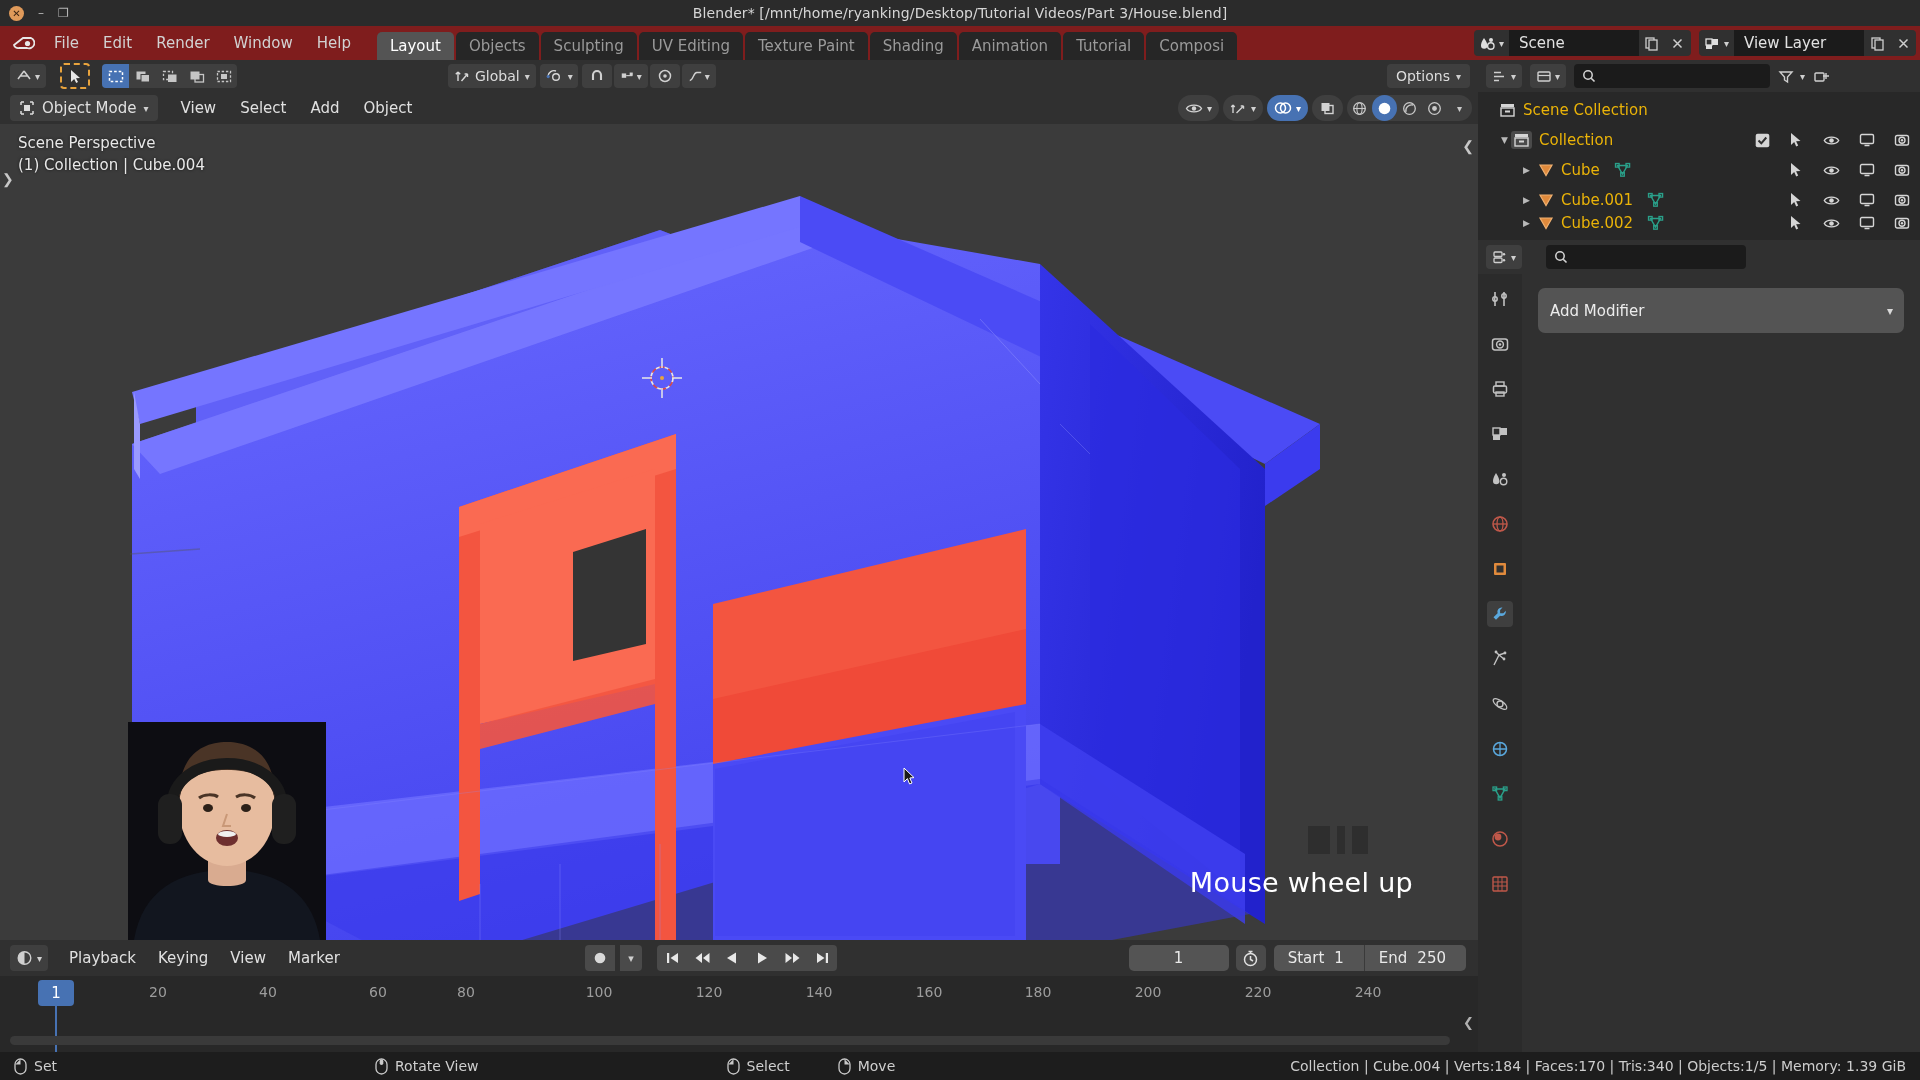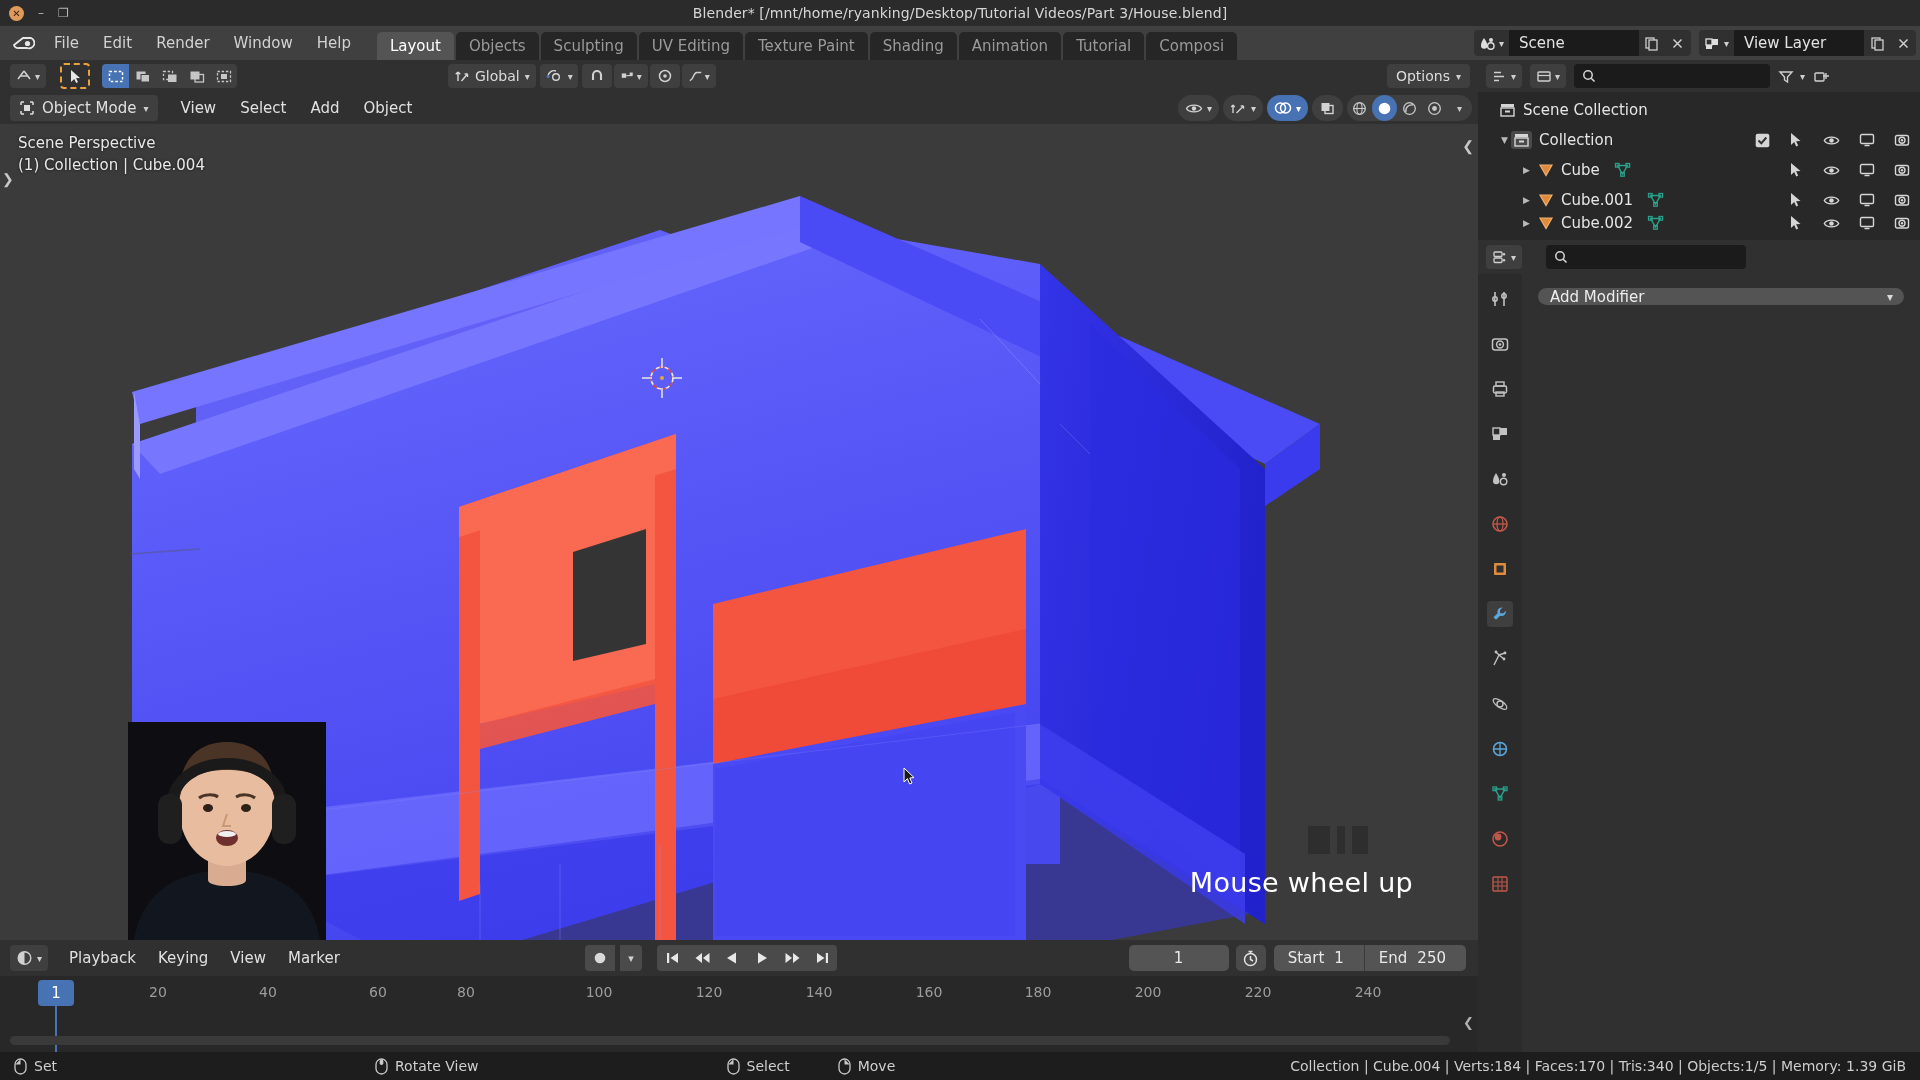--- a/index.html
+++ b/index.html
@@ -23,21 +23,21 @@
   .wb.close { background:#e09a5a; }
   .wb.min, .wb.max { background:transparent; color:#b5b5b5; font-size:12px; width:auto;height:auto;}
   .title-text {
     position:absolute; left:0; right:0; text-align:center;
     font-size:14px; color:#d6d6d6; letter-spacing:.1px;
   }
 
   
   .topbar {
     position:absolute; left:0; top:26px; width:1920px; height:34px;
-    background:#404040; display:flex; align-items:center; padding-left:10px;
+    background:#7f1d1d; display:flex; align-items:center; padding-left:10px;
   }
   .blender-logo { width:26px; height:24px; display:flex; align-items:center; justify-content:center; }
   .menu { display:flex; align-items:center; margin-left:6px; }
   .menu > div {
     font-size:15px; color:#d2d2d2; padding:4px 12px; border-radius:4px; cursor:default;
   }
   .ws-tabs { display:flex; align-items:flex-end; margin-left:14px; height:34px; }
   .ws {
     font-size:15px; color:#9a9a9a; padding:6px 13px 7px; margin-right:2px;
     border-radius:5px 5px 0 0; background:#262626; height:28px;
@@ -136,41 +136,41 @@
   .outliner {
     position:absolute; left:1478px; top:60px; width:442px; height:180px; background:#303030;
   }
   .outliner-header { height:32px; background:#303030; display:flex; align-items:center; padding:0 8px; gap:8px;}
   .ol-ibtn { background:#3f3f3f;height:24px;border-radius:4px;display:flex;align-items:center;gap:3px;padding:0 6px;color:#cfcfcf;}
   .ol-search { background:#1b1b1b; height:24px; border-radius:4px; flex:1; display:flex; align-items:center;
                padding:0 8px; gap:6px; max-width:196px;}
   .ol-filter { display:flex; align-items:center; gap:6px; color:#cfcfcf;}
   .ol-body { background:#282828; height:148px; padding-top:3px; }
   .ol-row { height:30px; display:flex; align-items:center; padding-left:8px; position:relative; }
-  .ol-label { font-size:15px; color:#e5e5e5; margin-left:7px; white-space:nowrap;}
+  .ol-label { font-size:15px; color:#eab308; margin-left:7px; white-space:nowrap;}
   .ol-icons { position:absolute; right:10px; display:flex; align-items:center; gap:19px; }
   .tri { width:13px; display:inline-flex; justify-content:center; color:#b9b9b9; font-size:9px;}
 
   
   .properties {
     position:absolute; left:1478px; top:240px; width:442px; height:812px; background:#303030;
   }
   .prop-header { height:34px; display:flex; align-items:center; padding:0 8px; gap:10px;}
   .prop-tabs {
     position:absolute; left:0; top:34px; width:44px; bottom:0; background:#2b2b2b;
     display:flex; flex-direction:column; align-items:center; padding-top:12px; gap:19px;
   }
   .ptab { width:26px;height:26px;display:flex;align-items:center;justify-content:center; }
   .ptab.active { background:#3f3f3f; border-radius:4px; }
   .prop-body { position:absolute; left:44px; top:34px; right:0; bottom:0; background:#303030; padding:14px 16px;}
   .obj-row { display:flex; align-items:center; height:30px; gap:10px; position:relative; margin-bottom:18px;}
   .obj-name { font-size:16px; color:#e6e6e6; }
   .pin { position:absolute; right:2px; top:3px; }
   .add-mod {
-    height:17px; background:#545454; border-radius:12px; display:flex; align-items:center;
+    height:45px; background:#545454; border-radius:7px; display:flex; align-items:center;
     padding:0 12px; color:#ececec; font-size:15px; position:relative;
   }
   .add-mod .chev { position:absolute; right:11px; color:#d9d9d9; font-size:12px;}
 
   
   .timeline-header {
     position:absolute; left:0; top:940px; width:1478px; height:36px; background:#303030;
     display:flex; align-items:center; padding-left:10px;
   }
   .tl-ibtn { background:#3f3f3f;height:26px;border-radius:4px;display:flex;align-items:center;gap:4px;padding:0 6px;color:#d0d0d0;margin-right:10px;}

